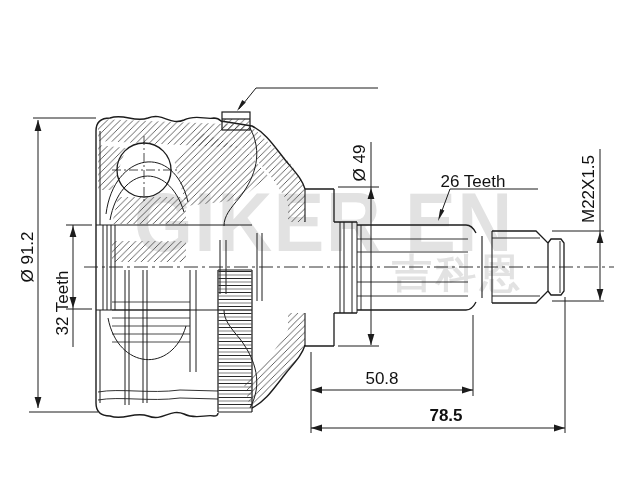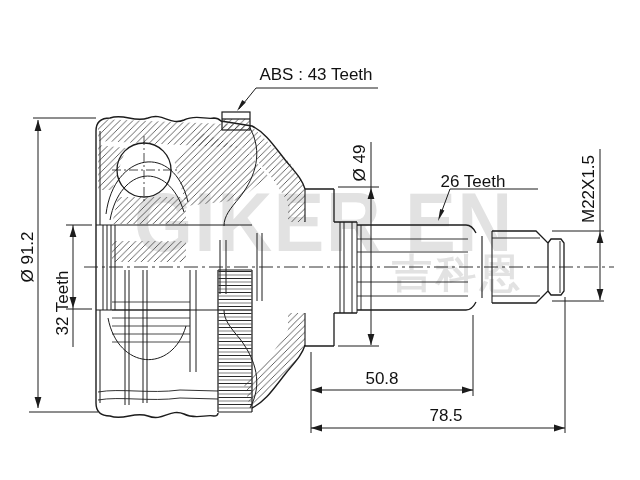--- a/index.html
+++ b/index.html
@@ -176,21 +176,20 @@
       <path d="M256,88 H378 M256,88 L239,109"></path>
       <polygon points="237,111 245.8,102.6 242.2,100" fill="currentColor" stroke="none"></polygon>
     </g>
 
     <g stroke="currentColor" fill="none" stroke-width="1">
       <path d="M450,189 H538 M450,189 L440,216"></path>
       <polygon points="438,221 444.4,210.5 440.2,208.9" fill="currentColor" stroke="none"></polygon>
     </g>
   </svg>
 
-  <div class="lbl" style="left:316px; top:74px;">ABS : 43 Teeth</div>
   <div class="lbl rot" style="left:27px; top:257px;">Ø 91.2</div>
   <div class="lbl rot" style="left:62px; top:303px;">32 Teeth</div>
   <div class="lbl rot" style="left:359px; top:163px;">Ø 49</div>
   <div class="lbl" style="left:473px; top:181px;">26 Teeth</div>
   <div class="lbl rot" style="left:588px; top:189px;">M22X1.5</div>
   <div class="lbl" style="left:382px; top:378px;">50.8</div>
-  <div class="lbl" style="left:446px; top:415px;">78.5</div>
+  <div class="lbl" style="left:446px; top:415px;font-weight:bold;">78.5</div>
 </div>
 
 </body></html>

